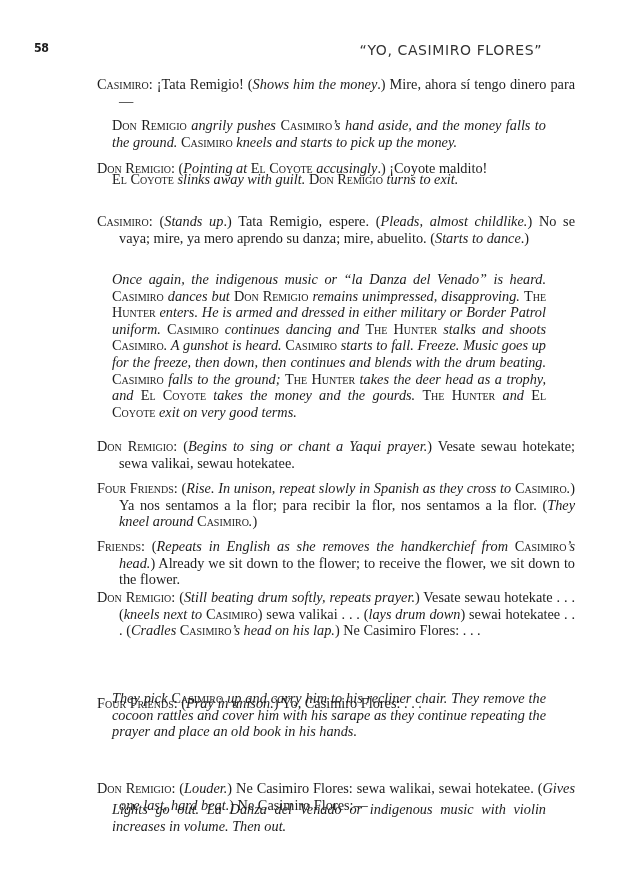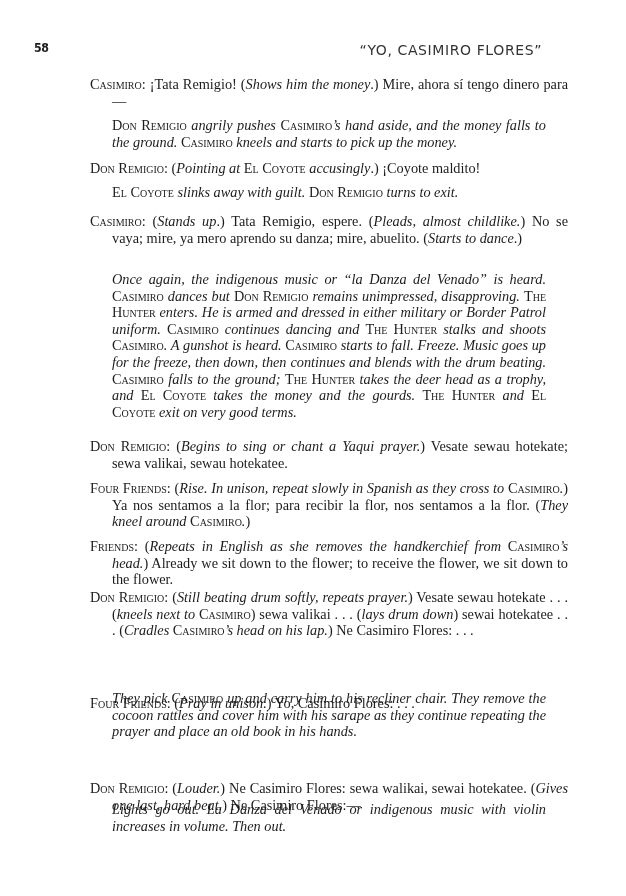--- a/index.html
+++ b/index.html
@@ -3,36 +3,36 @@
 <meta charset="utf-8">
 <style>
   html, body { margin: 0; padding: 0; background: #ffffff; }
   body { width: 626px; height: 896px; position: relative; overflow: hidden;
          font-family: "Liberation Serif", "DejaVu Serif", serif; color: #1c1c1c; }
   .page-num { position: absolute; left: 34px; top: 40px; font-family: "DejaVu Sans", sans-serif;
               font-size: 13px; font-weight: bold; letter-spacing: -0.5px; transform: scaleX(0.85); transform-origin: left; }
   .running-head { position: absolute; right: 84px; top: 42px; font-family: "DejaVu Sans", sans-serif;
                   font-size: 14px; letter-spacing: 0.6px; color: #333; }
   .block { position: absolute; left: 90px; width: 456px; font-size: 14.3px; line-height: 16.6px; }
-  .speech { text-indent: -22px; padding-left: 22px; text-align: justify; }
+  .speech { text-indent: -22px; padding-left: 22px; text-align: justify; margin-left: 7px; }
   .stage { left: 112px; width: 434px; font-style: italic; text-align: justify; }
   .sc { font-variant: small-caps; font-style: inherit; }
   .it { font-style: italic; }
   .rm { font-style: normal; }
 </style>
 </head>
 <body>
 
 <div class="page-num">58</div>
 <div class="running-head">“YO, CASIMIRO FLORES”</div>
 
 <div class="block speech" style="top:76px"><span class="sc">Casimiro</span>: ¡Tata Remigio! (<span class="it">Shows him the money</span>.) Mire, ahora sí tengo dinero para—</div>
 <div class="block stage" style="top:117px"><span class="sc rm">Don Remigio</span> angrily pushes <span class="sc rm">Casimiro</span>’s hand aside, and the money falls to the ground. <span class="sc rm">Casimiro</span> kneels and starts to pick up the money.</div>
 <div class="block speech" style="top:160px"><span class="sc">Don Remigio</span>: (<span class="it">Pointing at <span class="sc rm">El Coyote</span> accusingly</span>.) ¡Coyote maldito!</div>
-<div class="block stage" style="top:184px"><span class="sc rm">El Coyote</span> slinks away with guilt. <span class="sc rm">Don Remigio</span> turns to exit.</div>
+<div class="block stage" style="top:171px"><span class="sc rm">El Coyote</span> slinks away with guilt. <span class="sc rm">Don Remigio</span> turns to exit.</div>
 <div class="block speech" style="top:213px"><span class="sc">Casimiro</span>: (<span class="it">Stands up</span>.) Tata Remigio, espere. (<span class="it">Pleads, almost childlike.</span>) No se vaya; mire, ya mero aprendo su danza; mire, abuelito. (<span class="it">Starts to dance</span>.)</div>
 <div class="block stage" style="top:271px">Once again, the indigenous music or “la Danza del Venado” is heard. <span class="sc rm">Casimiro</span> dances but <span class="sc rm">Don Remigio</span> remains unimpressed, disapproving. <span class="sc rm">The Hunter</span> enters. He is armed and dressed in either military or Border Patrol uniform. <span class="sc rm">Casimiro</span> continues dancing and <span class="sc rm">The Hunter</span> stalks and shoots <span class="sc rm">Casimiro</span>. A gunshot is heard. <span class="sc rm">Casimiro</span> starts to fall. Freeze. Music goes up for the freeze, then down, then continues and blends with the drum beating. <span class="sc rm">Casimiro</span> falls to the ground; <span class="sc rm">The Hunter</span> takes the deer head as a trophy, and <span class="sc rm">El Coyote</span> takes the money and the gourds. <span class="sc rm">The Hunter</span> and <span class="sc rm">El Coyote</span> exit on very good terms.</div>
 <div class="block speech" style="top:438px"><span class="sc">Don Remigio</span>: (<span class="it">Begins to sing or chant a Yaqui prayer.</span>) Vesate sewau hotekate; sewa valikai, sewau hotekatee.</div>
 <div class="block speech" style="top:480px"><span class="sc">Four Friends</span>: (<span class="it">Rise. In unison, repeat slowly in Spanish as they cross to <span class="sc rm">Casimiro</span>.</span>) Ya nos sentamos a la flor; para recibir la flor, nos sentamos a la flor. (<span class="it">They kneel around <span class="sc rm">Casimiro</span>.</span>)</div>
 <div class="block speech" style="top:538px"><span class="sc">Friends</span>: (<span class="it">Repeats in English as she removes the handkerchief from <span class="sc rm">Casimiro</span>’s head.</span>) Already we sit down to the flower; to receive the flower, we sit down to the flower.</div>
 <div class="block speech" style="top:589px"><span class="sc">Don Remigio</span>: (<span class="it">Still beating drum softly, repeats prayer.</span>) Vesate sewau hotekate . . . (<span class="it">kneels next to <span class="sc rm">Casimiro</span></span>) sewa valikai . . . (<span class="it">lays drum down</span>) sewai hotekatee . . . (<span class="it">Cradles <span class="sc rm">Casimiro</span>’s head on his lap.</span>) Ne Casimiro Flores: . . .</div>
 <div class="block speech" style="top:695px"><span class="sc">Four Friends</span>: (<span class="it">Pray in unison.</span>) Yo, Casimiro Flores: . . .</div>
 <div class="block stage" style="top:690px">They pick <span class="sc rm">Casimiro</span> up and carry him to his recliner chair. They remove the cocoon rattles and cover him with his sarape as they continue repeating the prayer and place an old book in his hands.</div>
 <div class="block speech" style="top:780px"><span class="sc">Don Remigio</span>: (<span class="it">Louder.</span>) Ne Casimiro Flores: sewa walikai, sewai hotekatee. (<span class="it">Gives one last, hard beat.</span>) Ne Casimiro Flores:—</div>
 <div class="block stage" style="top:801px">Lights go out. La Danza del Venado or indigenous music with violin increases in volume. Then out.</div>

